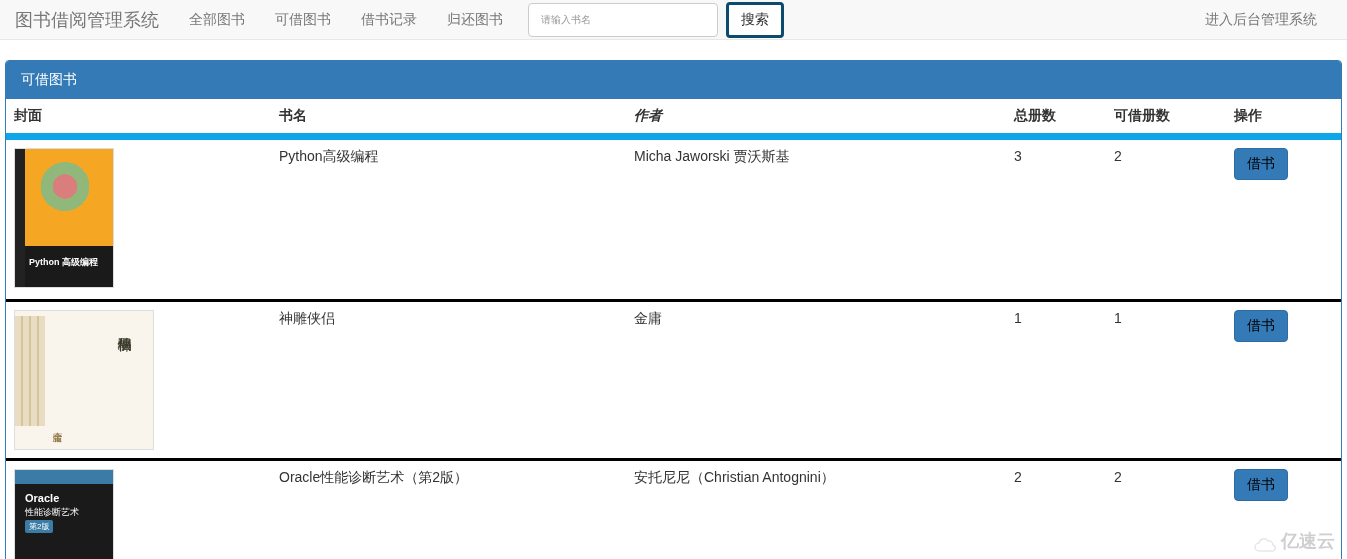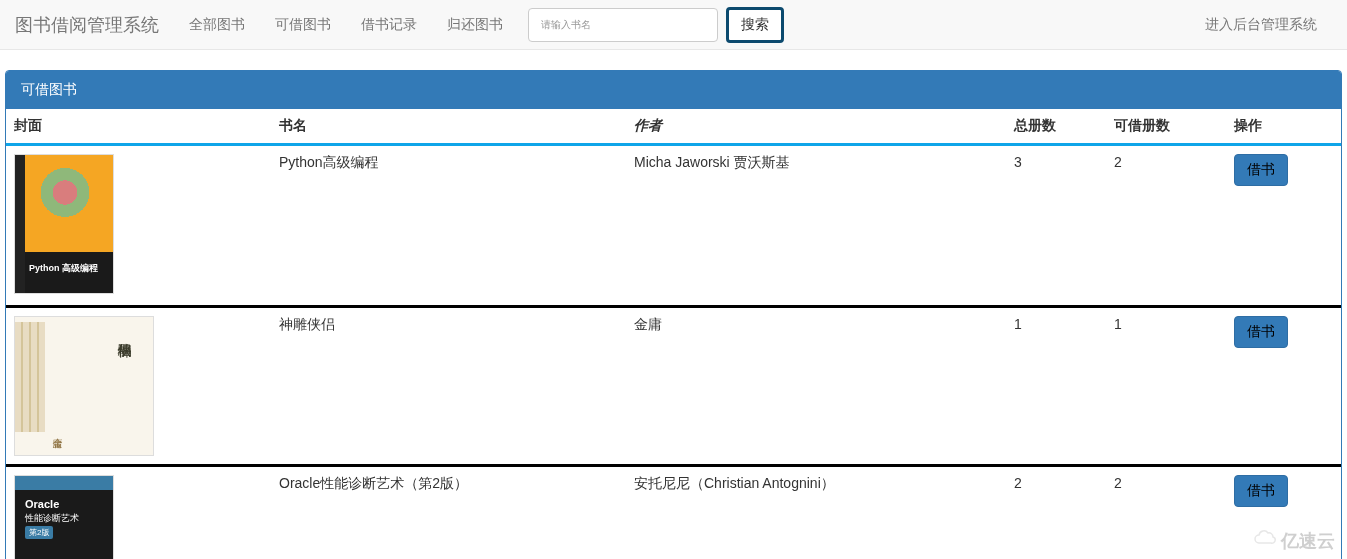--- a/index.html
+++ b/index.html
@@ -8,21 +8,21 @@
       font-size: 14px;
       color: #333;
       background: #fff;
     }
     .navbar {
       background: #f8f8f8;
       border-bottom: 1px solid #e7e7e7;
       display: flex;
       align-items: center;
       padding: 0 15px;
-      height: 50px;
+      height: 40px;
       justify-content: space-between;
     }
     .nav-left { display: flex; align-items: center; }
     .brand {
       font-size: 18px;
       color: #777;
       padding: 0 15px 0 0;
     }
     .nav-item {
       color: #777;
@@ -81,21 +81,21 @@
     }
     .table { width: 100%; border-collapse: collapse; }
     .table th, .table td {
       padding: 8px;
       border-top: 3px solid #000000;
       text-align: left;
       vertical-align: top;
     }
     .table th {
       border-top: none;
-      border-bottom: 3px solid #0ea5e9;
+      border-bottom: 7px solid #0ea5e9;
       font-weight: bold;
     }
     .cover-img {
       width: 100px;
       height: 140px;
       background: #eee;
       display: inline-block;
       position: relative;
       border: 1px solid #ddd;
     }
@@ -167,21 +167,21 @@
       background:#3a7ca5; color:#fff; font-size:8px; padding:1px 4px; border-radius:2px;
     }
     .watermark {
       position: fixed;
       right: 12px;
       bottom: 6px;
       color: #cfcfcf;
       font-size: 18px;
       font-weight: bold;
       display:flex;
-      align-items:flex-start;
+      align-items:flex-end;
       gap:4px;
       pointer-events:none;
     }
     .watermark svg { opacity:0.5; }
   </style>
 </head>
 <body>
 
 <nav class="navbar">
   <div class="nav-left">

